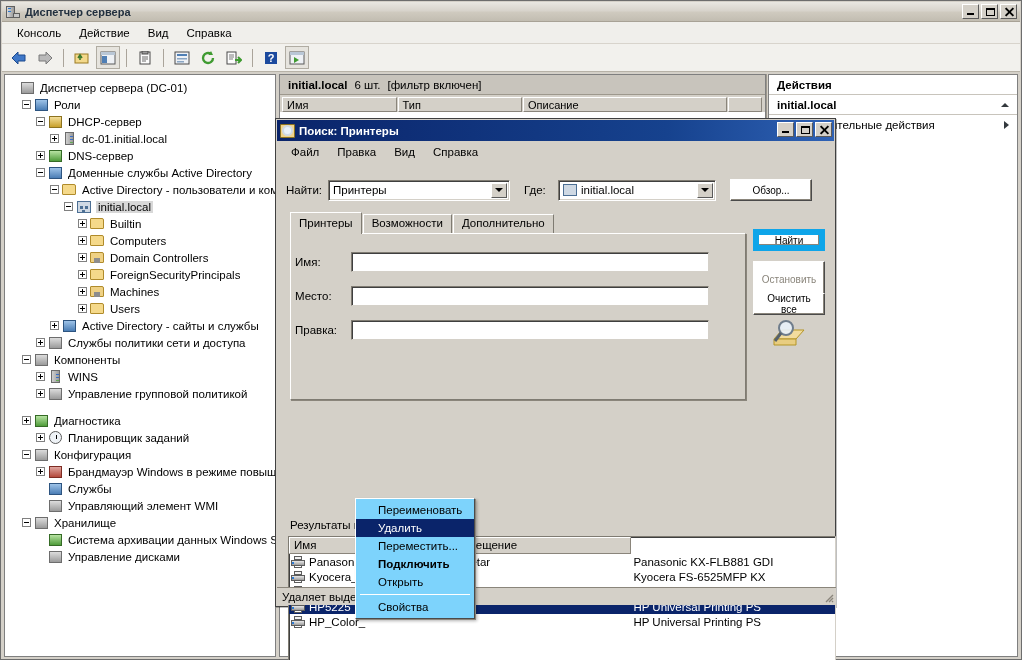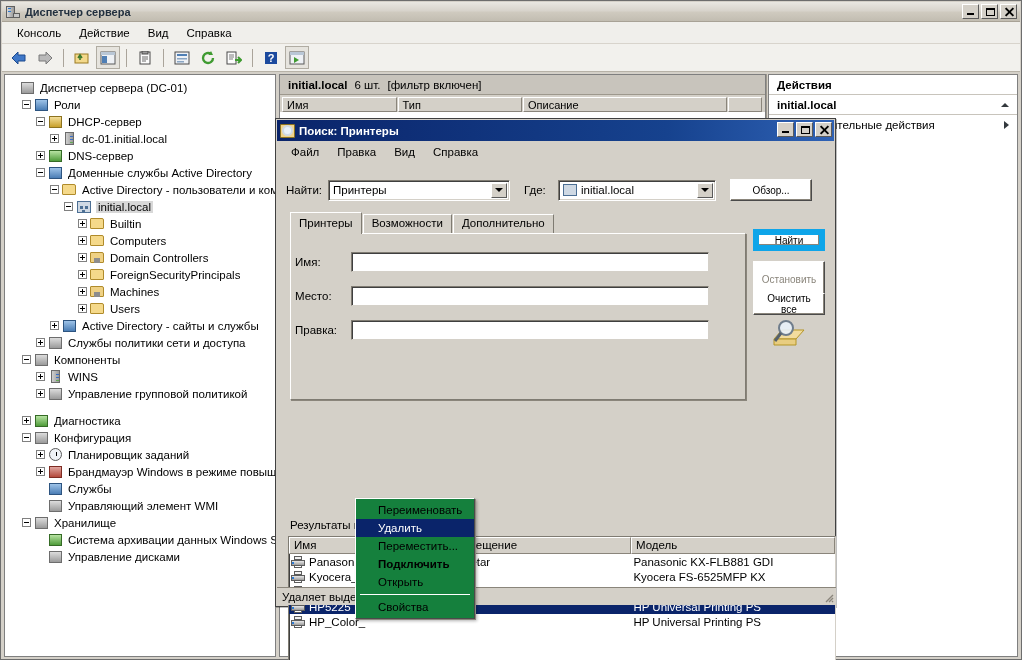--- a/index.html
+++ b/index.html
@@ -296,21 +296,21 @@
     position: absolute; left: 1px; bottom: 1px; width: 559px; height: 18px;
     background: #d4d0c8; border-top: 1px solid #8a857b;
     display: flex; align-items: center; padding-left: 5px; font-size: 11.5px;
   }
   .grip { position: absolute; right: 2px; bottom: 2px; width: 12px; height: 12px; }
 
   
   .ctxmenu {
     position: absolute; left: 355px; top: 498px;
     width: 120px;
-    background: #15803d;
+    background: #7dd3fc;
     border: 1px solid #fff;
     border-right-color: #4a4a4a; border-bottom-color: #4a4a4a;
     box-shadow: 1px 1px 0 #8a857b, 2px 2px 3px rgba(0,0,0,0.3);
     padding: 2px 0;
     z-index: 50;
   }
   .ctxitem {
     height: 18px; display: flex; align-items: center;
     padding-left: 22px; font-size: 11.5px; color: #000;
   }
@@ -563,33 +563,33 @@
               </span>
               <span class="tlabel">Управление групповой политикой</span>
             </div>
             <div class="trow" style="padding-left: 14px; margin-top: 10px;">
               <span class="exp plus"></span>
               <span class="ticon">
                 <span class="ic-green" style="display: block; position: relative;"></span>
               </span>
               <span class="tlabel">Диагностика</span>
             </div>
+            <div class="trow" style="padding-left: 28px;">
+              <span class="exp plus"></span>
+              <span class="ticon">
+                <span class="ic-clock" style="display: block; position: relative;"></span>
+              </span>
+              <span class="tlabel">Планировщик заданий</span>
+            </div>
             <div class="trow" style="padding-left: 14px;">
               <span class="exp"></span>
               <span class="ticon">
                 <span class="ic-gray" style="display: block; position: relative;"></span>
               </span>
               <span class="tlabel">Конфигурация</span>
-            </div>
-            <div class="trow" style="padding-left: 28px;">
-              <span class="exp plus"></span>
-              <span class="ticon">
-                <span class="ic-clock" style="display: block; position: relative;"></span>
-              </span>
-              <span class="tlabel">Планировщик заданий</span>
             </div>
             <div class="trow" style="padding-left: 28px;">
               <span class="exp plus"></span>
               <span class="ticon">
                 <span class="ic-red" style="display: block; position: relative;"></span>
               </span>
               <span class="tlabel">Брандмауэр Windows в режиме повышенно</span>
             </div>
             <div class="trow" style="padding-left: 28px;">
               <span class="exp none"></span>
@@ -743,21 +743,20 @@
         <line x1="13" y1="16" x2="7" y2="24" stroke="#55606c" stroke-width="3"></line>
       </svg>
     </div>
 
     <div class="res-label">Результаты поиска:</div>
 
     <div class="res-box">
       <div class="res-hdr">
         <div style="width:155px">Имя</div>
         <div style="width:187px">Размещение</div>
-        <div style="width:204px">Модель</div>
       </div>
       <div id="results-rows">
           <div class="res-row">
             <span class="prn-icon">
               <span class="body"></span>
               <span class="top"></span>
               <span class="out"></span>
               <span class="led"></span>
             </span>
             <span class="c" style="width: 138px;">Panasonic_KXFLB883</span>

